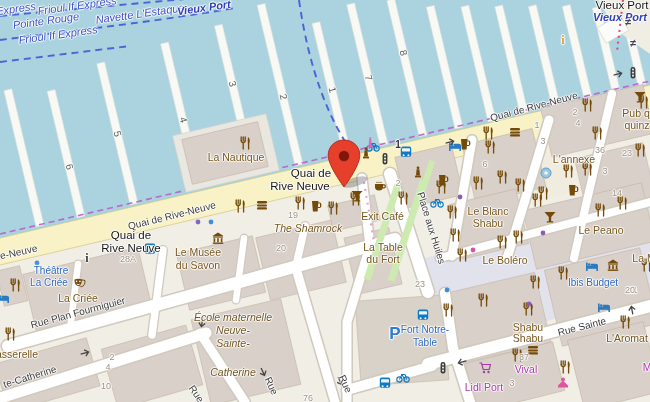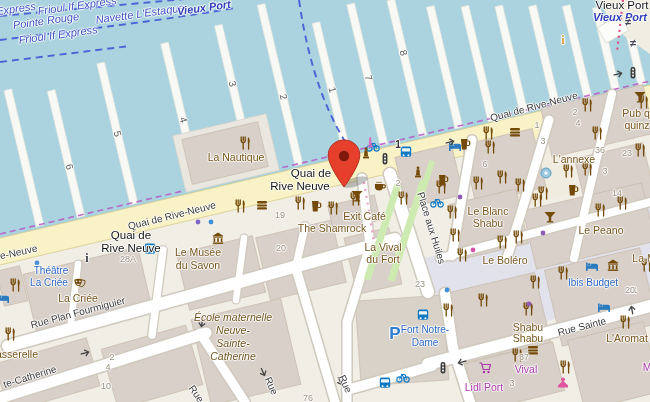--- a/index.html
+++ b/index.html
@@ -548,52 +548,52 @@
       <span class="lb st" style="left: 534px; top: 107px; transform: translate(-50%, -50%) rotate(-15deg);">Quai de Rive-Neuve</span>
       <span class="lb st" style="left: 16px; top: 253px; transform: translate(-50%, -50%) rotate(-12deg);">ue-Neuve</span>
       <span class="lb st" style="left: 431px; top: 228px; transform: translate(-50%, -50%) rotate(73deg);">Place aux Huiles</span>
       <span class="lb st" style="left: 78px; top: 313px; transform: translate(-50%, -50%) rotate(-15deg);">Rue Plan Fourmiguier</span>
       <span class="lb st" style="left: 30px; top: 377px; transform: translate(-50%, -50%) rotate(-17deg);">te-Catherine</span>
       <span class="lb st" style="left: 582px; top: 327px; transform: translate(-50%, -50%) rotate(-14deg);">Rue Sainte</span>
       <span class="lb st" style="left: 196px; top: 394px; transform: translate(-50%, -50%) rotate(55deg);">Rue</span>
       <span class="lb st" style="left: 271px; top: 386px; transform: translate(-50%, -50%) rotate(65deg);">Rue</span>
       <span class="lb st" style="left: 345px; top: 384px; transform: translate(-50%, -50%) rotate(65deg);">Rue</span>
       <span class="lb poi" style="left: 236px; top: 157px; transform: translate(-50%, -50%) rotate(0deg);">La Nautique</span>
-      <span class="lb poi" style="left: 332px; top: 228px; transform: translate(-50%, -50%) rotate(0deg);">The Shamrock</span>
-      <span class="lb poi" style="left: 354px; top: 216px; transform: translate(-50%, -50%) rotate(0deg); padding-left: 21px;">Exit Café</span>
-      <span class="lb poi" style="left: 383px; top: 247px; transform: translate(-50%, -50%) rotate(0deg);">La Vival</span>
+      <span class="lb poi" style="left: 308px; top: 228px; transform: translate(-50%, -50%) rotate(0deg); font-style: italic;">The Shamrock</span>
+      <span class="lb poi" style="left: 372px; top: 216px; transform: translate(-50%, -50%) rotate(0deg); padding-left: 21px;">Exit Café</span>
+      <span class="lb poi" style="left: 383px; top: 247px; transform: translate(-50%, -50%) rotate(0deg);">La Table</span>
       <span class="lb poi" style="left: 383px; top: 259px; transform: translate(-50%, -50%) rotate(0deg);">du Fort</span>
       <span class="lb poi" style="left: 488px; top: 211px; transform: translate(-50%, -50%) rotate(0deg);">Le Blanc</span>
       <span class="lb poi" style="left: 488px; top: 223px; transform: translate(-50%, -50%) rotate(0deg);">Shabu</span>
       <span class="lb poi" style="left: 574px; top: 159px; transform: translate(-50%, -50%) rotate(0deg);">L'annexe</span>
       <span class="lb poi" style="left: 601px; top: 230px; transform: translate(-50%, -50%) rotate(0deg);">Le Peano</span>
       <span class="lb poi" style="left: 505px; top: 260px; transform: translate(-50%, -50%) rotate(0deg);">Le Boléro</span>
       <span class="lb poi" style="left: 528px; top: 327px; transform: translate(-50%, -50%) rotate(0deg);">Shabu</span>
       <span class="lb poi" style="left: 528px; top: 338px; transform: translate(-50%, -50%) rotate(0deg);">Shabu</span>
       <span class="lb poi" style="left: 627px; top: 338px; transform: translate(-50%, -50%) rotate(0deg);">L'Aromat</span>
       <span class="lb poi" style="left: 78px; top: 298px; transform: translate(-50%, -50%) rotate(0deg);">La Criée</span>
       <span class="lb poi" style="left: 17px; top: 354px; transform: translate(-50%, -50%) rotate(0deg);">asserelle</span>
       <span class="lb poi" style="left: 198px; top: 252px; transform: translate(-50%, -50%) rotate(0deg);">Le Musée</span>
       <span class="lb poi" style="left: 198px; top: 265px; transform: translate(-50%, -50%) rotate(0deg);">du Savon</span>
       <span class="lb poi" style="left: 639px; top: 113px; transform: translate(-50%, -50%) rotate(0deg);">Pub qu</span>
       <span class="lb poi" style="left: 637px; top: 125px; transform: translate(-50%, -50%) rotate(0deg);">quinz</span>
       <span class="lb poi" style="left: 644px; top: 258px; transform: translate(-50%, -50%) rotate(0deg);">La M</span>
       <span class="lb poii" style="left: 233px; top: 317px; transform: translate(-50%, -50%) rotate(0deg);">École maternelle</span>
       <span class="lb poii" style="left: 233px; top: 330px; transform: translate(-50%, -50%) rotate(0deg);">Neuve-</span>
       <span class="lb poii" style="left: 233px; top: 343px; transform: translate(-50%, -50%) rotate(0deg);">Sainte-</span>
-      <span class="lb poii" style="left: 233px; top: 356px; transform: translate(-50%, -50%) rotate(0deg);">Catherine</span>
+      <span class="lb poii" style="left: 233px; top: 372px; transform: translate(-50%, -50%) rotate(0deg);">Catherine</span>
       <span class="lb pb" style="left: 51px; top: 271px; transform: translate(-50%, -50%) rotate(0deg);">Théâtre</span>
       <span class="lb pb" style="left: 49px; top: 283px; transform: translate(-50%, -50%) rotate(0deg);">La Criée</span>
       <span class="lb pb" style="left: 425px; top: 330px; transform: translate(-50%, -50%) rotate(0deg);">Fort Notre-</span>
-      <span class="lb pb" style="left: 425px; top: 343px; transform: translate(-50%, -50%) rotate(0deg);">Dame</span>
+      <span class="lb pb" style="left: 425px; top: 343px; transform: translate(-50%, -50%) rotate(0deg);">Table</span>
       <span class="lb pb" style="left: 593px; top: 283px; transform: translate(-50%, -50%) rotate(0deg);">Ibis Budget</span>
       <span class="lb pm" style="left: 526px; top: 369px; transform: translate(-50%, -50%) rotate(0deg);">Vival</span>
       <span class="lb pm" style="left: 484px; top: 387px; transform: translate(-50%, -50%) rotate(0deg);">Lidl Port</span>
       <span class="lb pm" style="left: 647px; top: 367px; transform: translate(-50%, -50%) rotate(0deg);">M</span>
-      <span class="lb num" style="left: 280px; top: 215px; transform: translate(-50%, -50%) rotate(0deg);">19</span>
+      <span class="lb num" style="left: 293px; top: 215px; transform: translate(-50%, -50%) rotate(0deg);">19</span>
       <span class="lb num" style="left: 281px; top: 248px; transform: translate(-50%, -50%) rotate(0deg);">20</span>
       <span class="lb num" style="left: 128px; top: 259px; transform: translate(-50%, -50%) rotate(0deg);">28A</span>
       <span class="lb num" style="left: 398px; top: 183px; transform: translate(-50%, -50%) rotate(0deg);">2</span>
       <span class="lb num" style="left: 600px; top: 150px; transform: translate(-50%, -50%) rotate(0deg);">36</span>
       <span class="lb num" style="left: 627px; top: 153px; transform: translate(-50%, -50%) rotate(0deg);">23</span>
       <span class="lb num" style="left: 605px; top: 171px; transform: translate(-50%, -50%) rotate(0deg);">3</span>
       <span class="lb num" style="left: 601px; top: 193px; transform: translate(-50%, -50%) rotate(0deg); margin-left: 16px;">14</span>
       <span class="lb num" style="left: 485px; top: 164px; transform: translate(-50%, -50%) rotate(0deg);">6</span>
       <span class="lb num" style="left: 575px; top: 112px; transform: translate(-50%, -50%) rotate(0deg);">2</span>
       <span class="lb num" style="left: 578px; top: 123px; transform: translate(-50%, -50%) rotate(0deg);">4</span>

